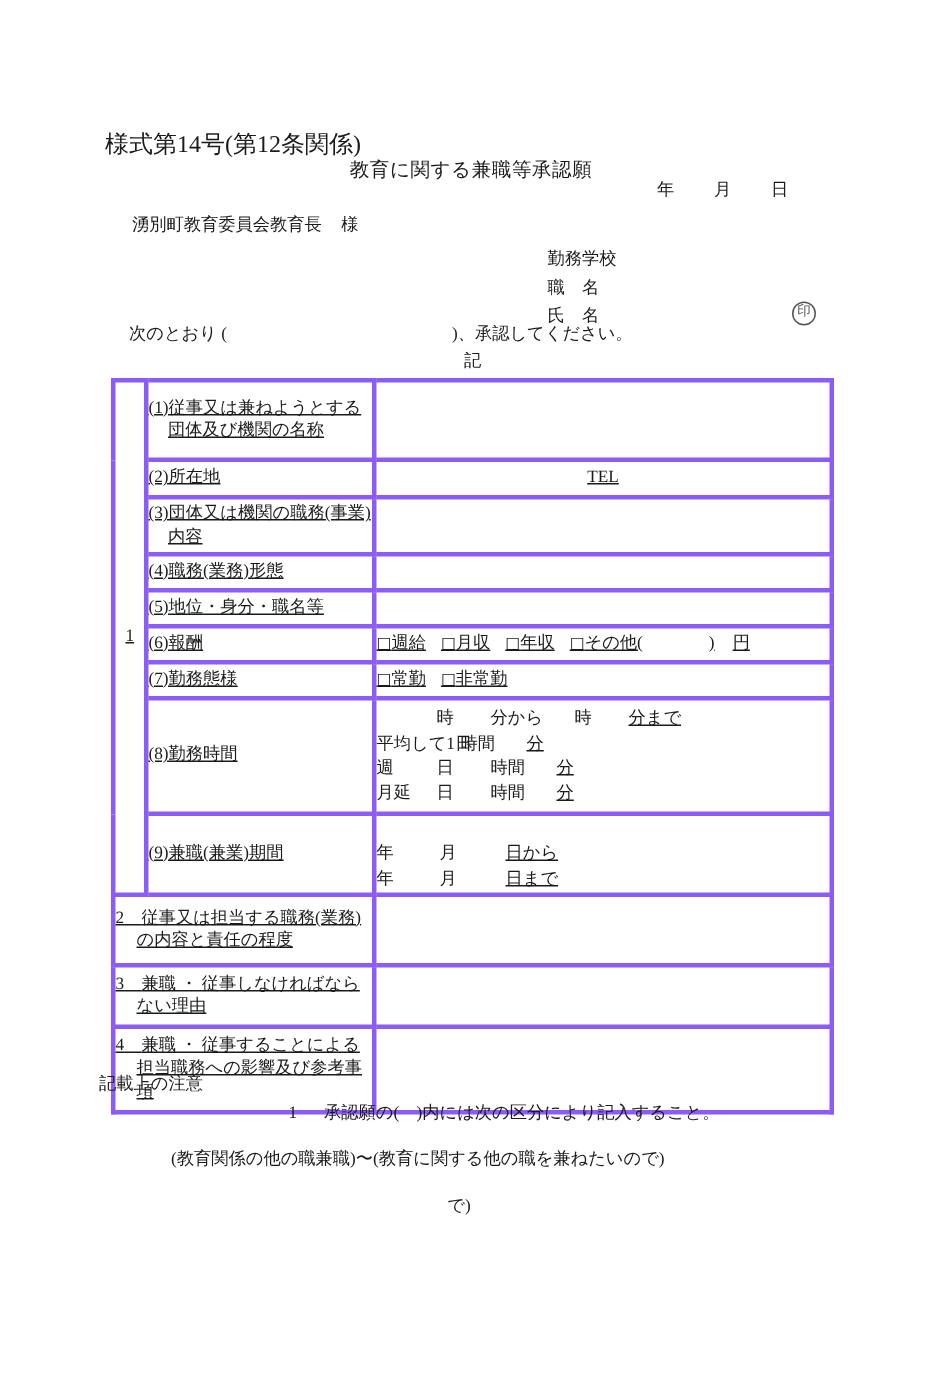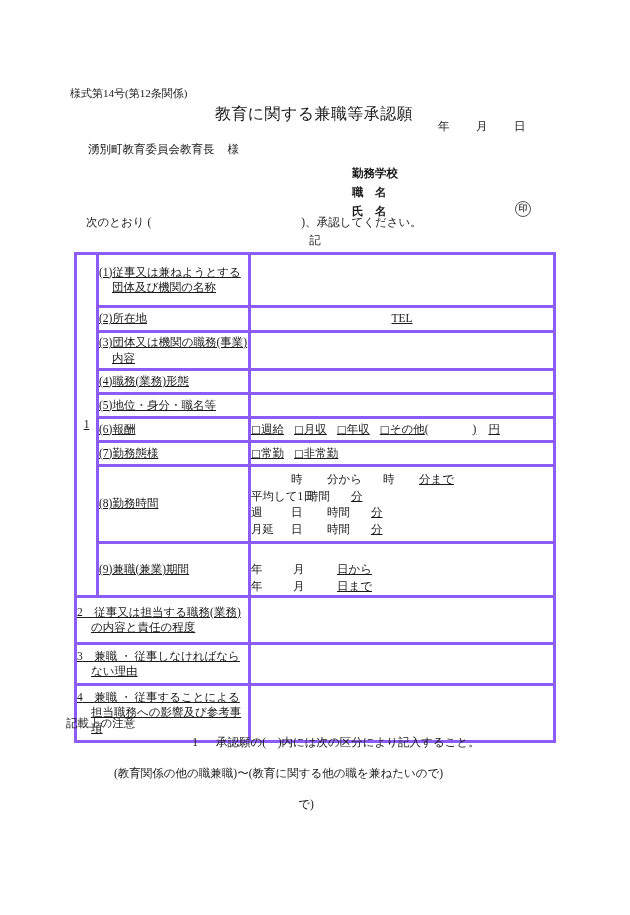--- a/index.html
+++ b/index.html
@@ -21,29 +21,29 @@
     left: 0; top: 0;
     width: 630px;
     height: 915px;
   }
 
   
   .form-no {
     position: absolute;
     left: 70px;
     top: 86px;
-    font-size: 11px;
+    font-size: 16px;
     white-space: nowrap;
   }
   .doc-title {
     position: absolute;
     left: 0; top: 104px;
     width: 628px;
     text-align: center;
-    font-size: 16px;
+    font-size: 13px;
     letter-spacing: 0.4px;
   }
   .date-line {
     position: absolute;
     left: 438px;
     top: 119px;
     font-size: 11.5px;
     white-space: nowrap;
   }
   .date-line span { display: inline-block; }
@@ -53,25 +53,24 @@
     position: absolute;
     left: 88px;
     top: 142px;
     font-size: 11.5px;
     white-space: nowrap;
   }
   .addressee .sama { margin-left: 13px; }
 
   .applicant {
     position: absolute;
-    left: 352px;
+    left: 365px;
     top: 164px;
     font-size: 11.5px;
     line-height: 19px;
-    font-weight: bold;
   }
   .applicant .row { white-space: nowrap; position: relative; }
   .applicant .lbl-a { letter-spacing: 0; }
   .seal {
     position: absolute;
     left: 163px;
     top: -1px;
     width: 14px;
     height: 14px;
     border: 1.1px solid #555;

